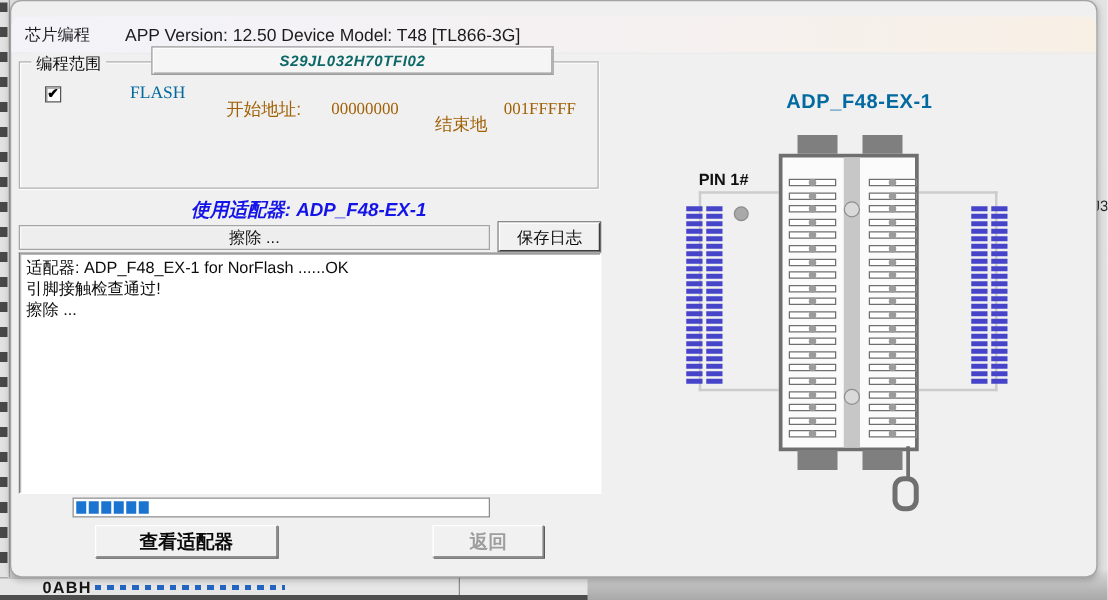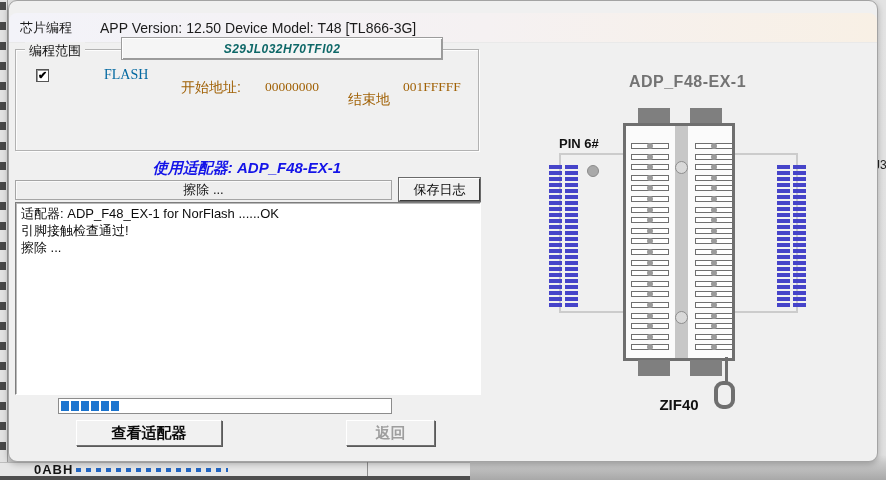--- a/index.html
+++ b/index.html
@@ -69,21 +69,21 @@
   .progress { position:absolute; left:49px; top:397px; width:334px; height:16px;
     background:#fff; border:1px solid #8c8c8c; display:flex; align-items:center; padding:2px; gap:2px; }
   .pseg { width:8px; height:10px; background:#1b74cf; flex:none; }
   .act-btn { position:absolute; top:419px; height:26px; font-size:15px; font-weight:bold; }
   .b-view { left:67px;  width:146px; color:#0a0a0a; }
   .b-prog { left:229px; width:89px;  color:#9e9e9e; }
   .b-back { left:337px; width:89px;  color:#9e9e9e; }
 
   
   .adp-title { position:absolute; left:492px; top:72px; width:373px; text-align:center;
-    font-size:16px; font-weight:bold; color:#737373; letter-spacing:.5px; }
+    font-size:16px; font-weight:bold; color:#0369a1; letter-spacing:.5px; }
   .pin1 { position:absolute; left:550px; top:135px; font-size:13px; font-weight:bold; }
   .pin1-dot { position:absolute; left:578px; top:164px; width:12px; height:12px; border-radius:50%;
     background:#a9a9a9; border:1px solid #8b8b8b; }
   .bracket { position:absolute; top:152px; height:160px; width:64px; }
   .br-l { left:550px; border-left:2px solid #cccccc; border-top:2px solid #cccccc; border-bottom:2px solid #cccccc; }
   .br-r { left:725px; border-right:2px solid #cccccc; border-top:2px solid #cccccc; border-bottom:2px solid #cccccc; }
   .strip { position:absolute; top:164px; display:flex; gap:3px; }
   .strip-l { left:540px; } .strip-r { left:768px; }
   .strip .col { display:flex; flex-direction:column; gap:2px; }
   .bluebar { width:13px; height:4px; background:#4644c9; }
@@ -159,21 +159,21 @@
       <div class="pseg"></div>
       <div class="pseg"></div>
       <div class="pseg"></div>
     </div>
 
   <div class="btn act-btn b-view">查看适配器</div>
   <div class="btn act-btn b-back">返回</div>
 
 
   <div class="adp-title">ADP_F48-EX-1</div>
-  <div class="pin1">PIN 6#</div>
+  <div class="pin1">PIN 1#</div>
   <div class="pin1-dot"></div>
 
   <div class="bracket br-l"></div>
   <div class="bracket br-r"></div>
 
   <div class="strip strip-l">
     <div class="col">
         <div class="bluebar"></div>
         <div class="bluebar"></div>
         <div class="bluebar"></div>
@@ -328,15 +328,14 @@
       <div class="pin-row"></div>
       <div class="pin-row"></div>
       <div class="pin-row"></div>
       <div class="pin-row"></div>
       <div class="pin-row"></div>
     </div>
   <div class="tab b1"></div>
   <div class="tab b2"></div>
   <div class="lever-arm"></div>
   <div class="lever-ring"></div>
-  <div class="zif-label">ZIF40</div>
 
 </div>
 
 </body></html>

